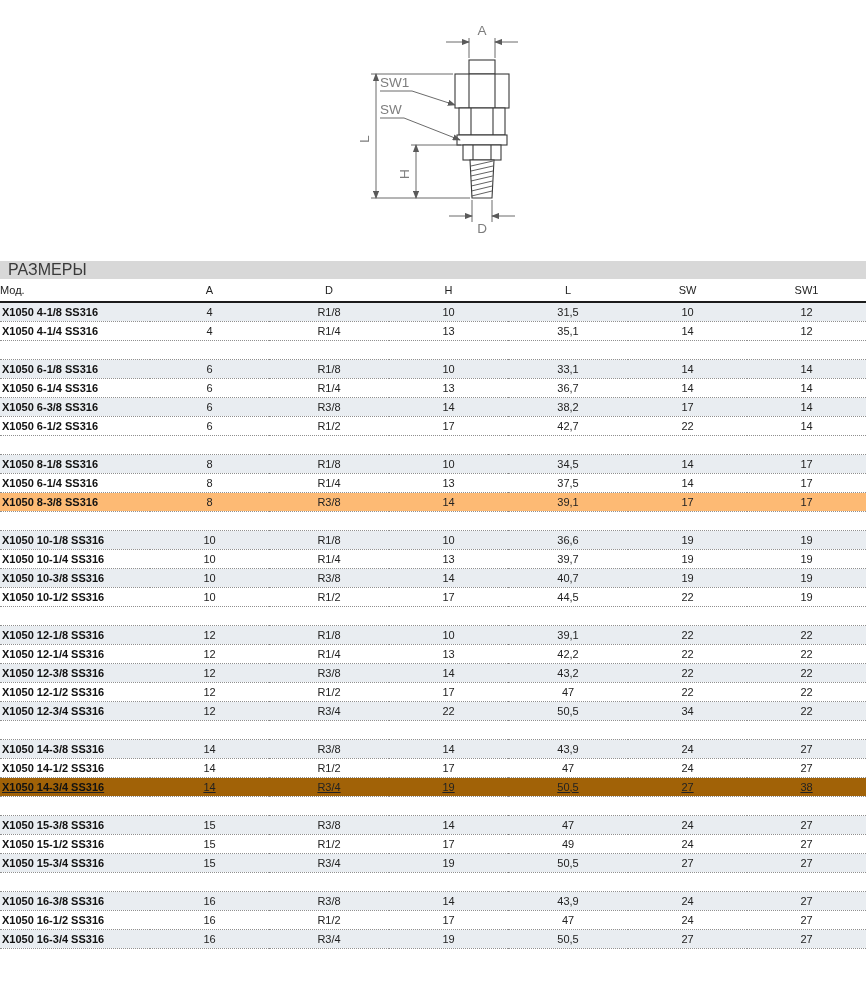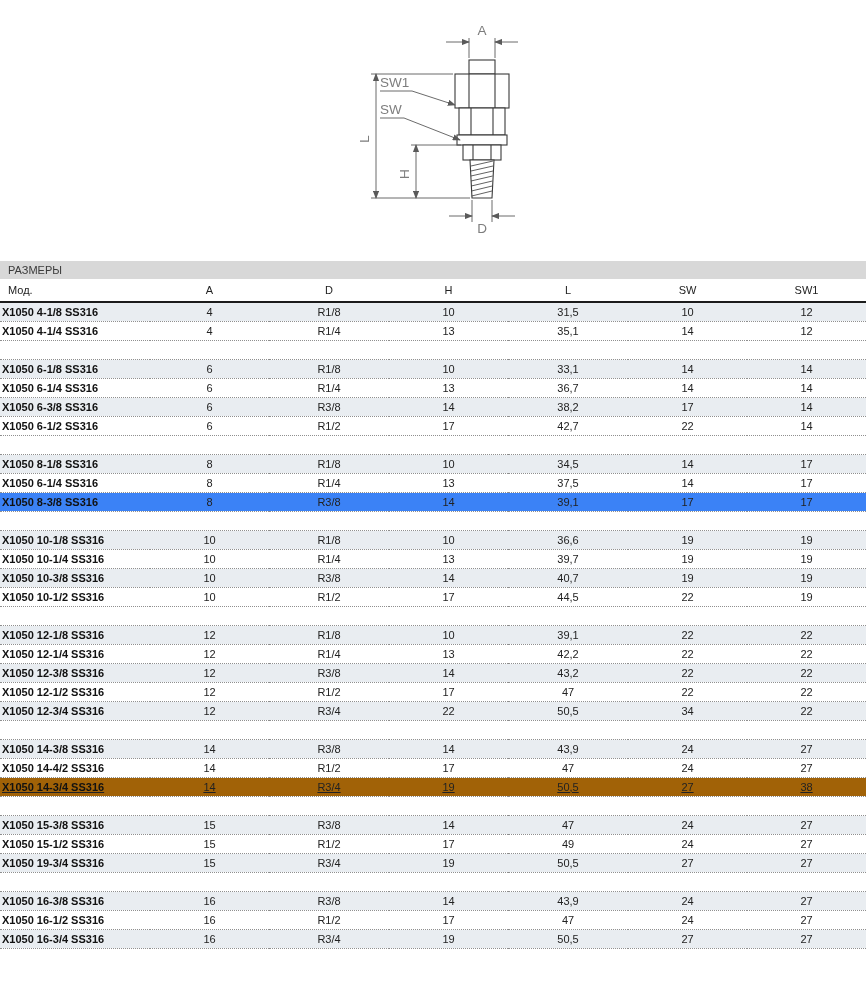--- a/index.html
+++ b/index.html
@@ -5,32 +5,32 @@
   * { margin:0; padding:0; box-sizing:border-box; }
   body { background:#fff; }
   .page {
     position:relative; width:866px; height:1000px; background:#ffffff;
     font-family:"Liberation Sans", sans-serif; overflow:hidden;
   }
   .drawing { position:absolute; left:360px; top:8px; }
   .titlebar {
     position:absolute; top:261px; left:0; width:866px; height:18px;
     background:#d8d8d8; line-height:18px; padding-left:8px;
-    font-size:11px; color:#3a3a3a;
+    font-size:16px; color:#3a3a3a;
   }
   table.dim {
     position:absolute; top:279px; left:0; width:866px;
     border-collapse:collapse; table-layout:fixed;
     font-size:11px; color:#222;
   }
   table.dim th {
     height:23px; font-weight:normal; text-align:center;
     border-bottom:2px solid #1c1c1c; color:#222; vertical-align:middle;
   }
-  table.dim th.model-col { text-align:left; padding-left:8px; }
+  table.dim th.model-col { text-align:left; }
   table.dim td {
     height:19px; text-align:center; vertical-align:middle;
     border-bottom:1px dotted #8f8f8f; white-space:nowrap; overflow:hidden;
   }
   table.dim td.model-col {
     text-align:left; padding-left:2px; font-weight:bold; color:#111;
   }
   table.dim tr.blank td { background:#ffffff; }
   svg text { font-family:"Liberation Sans", sans-serif; }
 </style>
@@ -206,21 +206,21 @@
         </tr>
         <tr>
           <td class="model-col">X1050 6-1/4 SS316</td>
           <td>8</td>
           <td>R1/4</td>
           <td>13</td>
           <td>37,5</td>
           <td>14</td>
           <td>17</td>
         </tr>
-        <tr style="background: #3b82f6;">
+        <tr style="background: #fdba74;">
           <td class="model-col">X1050 8-3/8 SS316</td>
           <td>8</td>
           <td>R3/8</td>
           <td>14</td>
           <td>39,1</td>
           <td>17</td>
           <td>17</td>
         </tr>
         <tr class="blank">
           <td colspan="7"></td>
@@ -315,21 +315,21 @@
         <tr style="background: rgb(233, 237, 241);">
           <td class="model-col">X1050 14-3/8 SS316</td>
           <td>14</td>
           <td>R3/8</td>
           <td>14</td>
           <td>43,9</td>
           <td>24</td>
           <td>27</td>
         </tr>
         <tr>
-          <td class="model-col">X1050 14-4/2 SS316</td>
+          <td class="model-col">X1050 14-1/2 SS316</td>
           <td>14</td>
           <td>R1/2</td>
           <td>17</td>
           <td>47</td>
           <td>24</td>
           <td>27</td>
         </tr>
         <tr style="background: #a16207; text-decoration: underline;">
           <td class="model-col">X1050 14-3/4 SS316</td>
           <td>14</td>
@@ -354,21 +354,21 @@
         <tr>
           <td class="model-col">X1050 15-1/2 SS316</td>
           <td>15</td>
           <td>R1/2</td>
           <td>17</td>
           <td>49</td>
           <td>24</td>
           <td>27</td>
         </tr>
         <tr style="background: rgb(233, 237, 241);">
-          <td class="model-col">X1050 19-3/4 SS316</td>
+          <td class="model-col">X1050 15-3/4 SS316</td>
           <td>15</td>
           <td>R3/4</td>
           <td>19</td>
           <td>50,5</td>
           <td>27</td>
           <td>27</td>
         </tr>
         <tr class="blank">
           <td colspan="7"></td>
         </tr>

